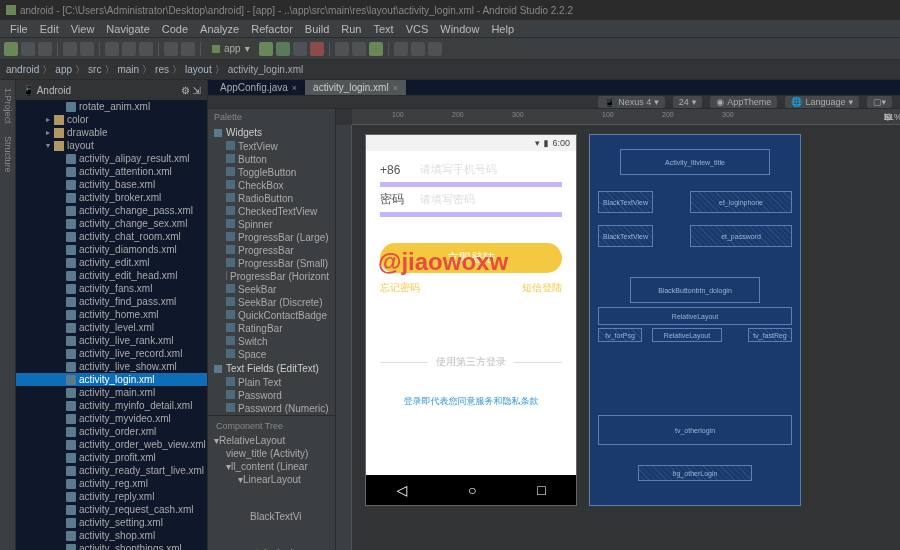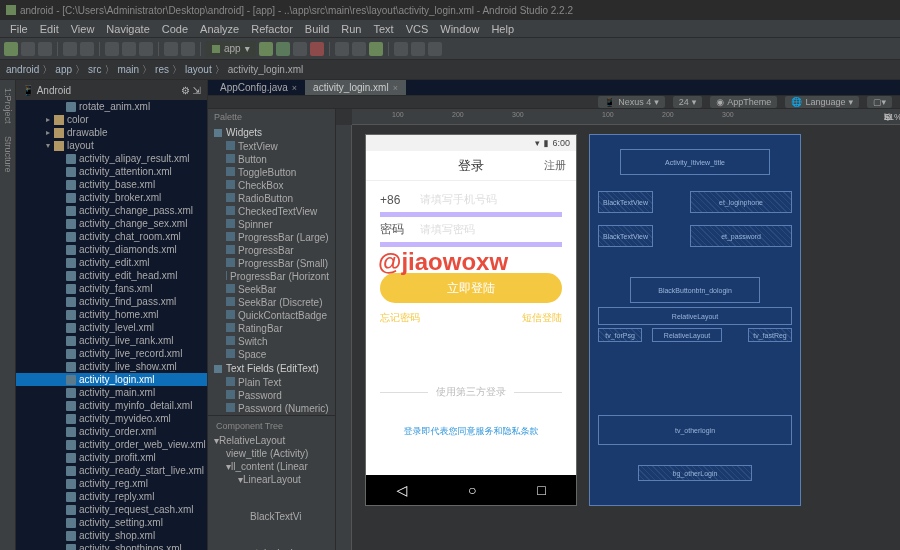--- a/index.html
+++ b/index.html
@@ -420,24 +420,20 @@
         </div>
         <div class="ruler-v"></div>
         <div class="cnvwrap">
 
           <div class="phone">
             <div class="statusbar">
               <span>▾</span>
               <span>▮</span>
               <span>6:00</span>
             </div>
-            <div class="appbar">
-              <span>登录</span>
-              <span class="right">注册</span>
-            </div>
             <div class="form">
               <div class="frow">
                 <span class="lbl">+86</span>
                 <span class="ph">请填写手机号码</span>
               </div>
               <div class="frow">
                 <span class="lbl">密码</span>
                 <span class="ph">请填写密码</span>
               </div>
               <div class="btn-login">

